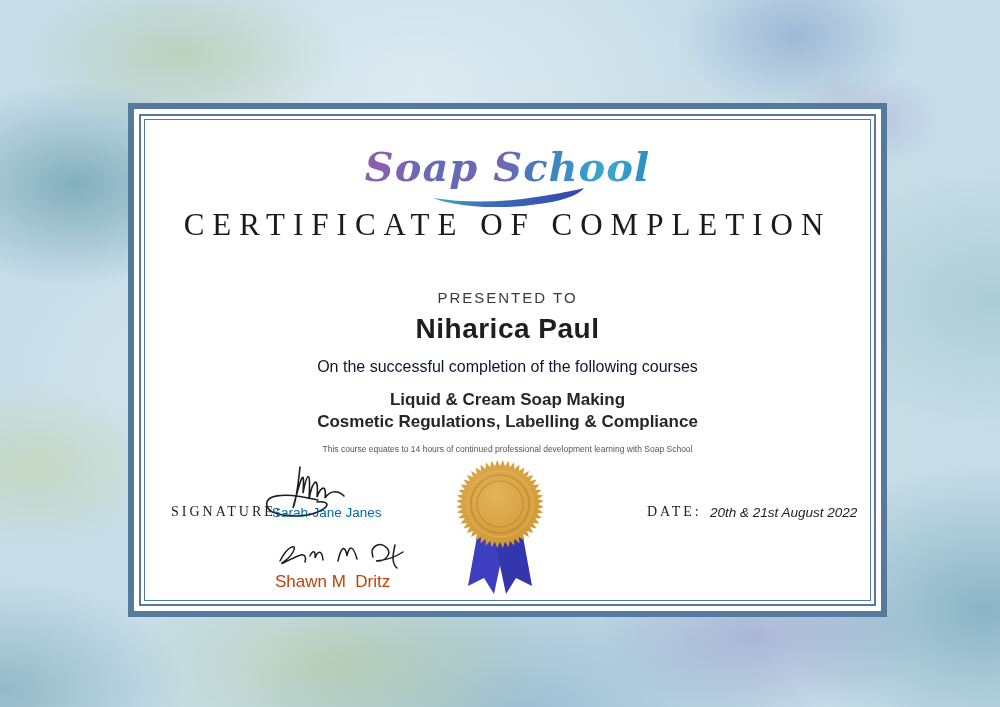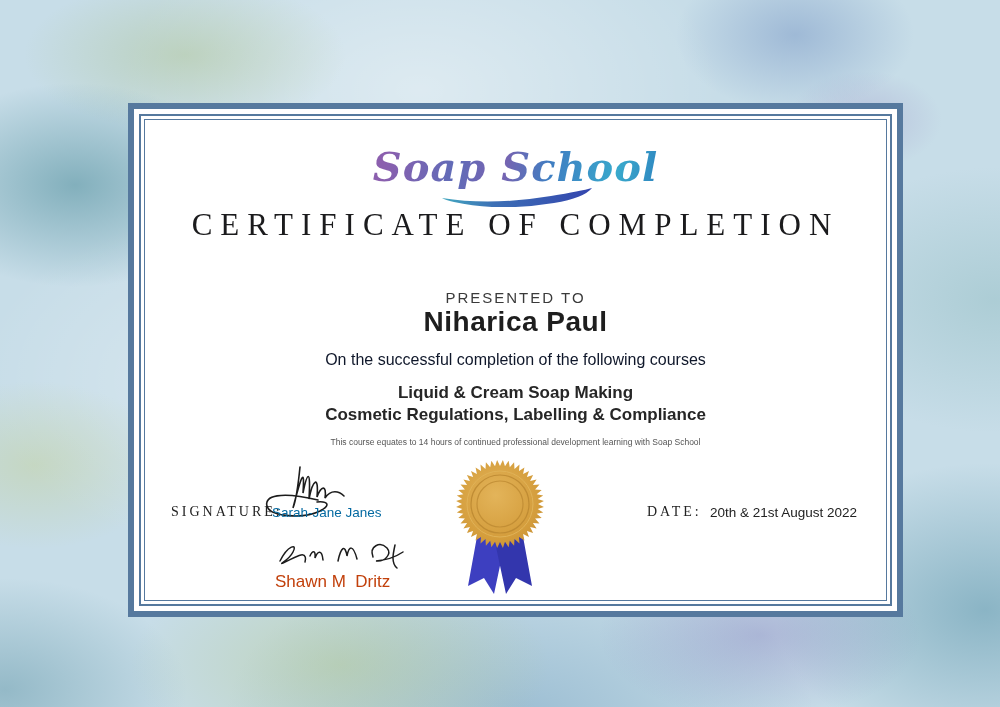--- a/index.html
+++ b/index.html
@@ -19,21 +19,21 @@
       radial-gradient(ellipse 300px 210px at 985px 610px, rgba(78,140,162,.50), transparent 70%),
       radial-gradient(ellipse 420px 230px at 520px 715px, rgba(98,148,182,.42), transparent 70%),
       radial-gradient(ellipse 280px 190px at 995px 300px, rgba(140,185,190,.45), transparent 70%),
       radial-gradient(ellipse 260px 160px at 5px 690px,   rgba(86,142,160,.45), transparent 70%),
       radial-gradient(ellipse 420px 260px at 420px 90px,  rgba(255,255,255,.40), transparent 72%),
       radial-gradient(ellipse 380px 240px at 250px 380px, rgba(255,255,255,.30), transparent 72%),
       #c7dde8;
   }
 
   
-  .cert{position:absolute;left:128px;top:103px;width:759px;height:514px;background:#ffffff;padding-left:16px;}
+  .cert{position:absolute;left:128px;top:103px;width:759px;height:514px;background:#ffffff;}
   .frame{position:absolute;pointer-events:none;}
   .frame1{inset:0;border:6px solid #56799e;}
   .frame2{inset:11px;border:2px solid #56799e;}
   .frame3{inset:16px;border:1px solid #56799e;}
   .content{position:absolute;inset:0;text-align:center;}
 
   
   .logo-block{margin-top:42px;}
   .logo-text{
     display:inline-block;
@@ -43,36 +43,36 @@
     -webkit-background-clip:text;background-clip:text;color:transparent;
   }
   .swoosh{display:block;margin:-4px auto 0;}
 
   
   .title{
     font-family:"Liberation Serif",serif;font-weight:400;
     font-size:31px;letter-spacing:8px;color:#1b1b1d;
   }
   .presented{margin-top:46px;font-size:15px;letter-spacing:2px;color:#3a3a3a;}
-  .name{font-size:28px;font-weight:bold;color:#1e1e1e;letter-spacing:.5px;text-align:center;}
+  .name{margin-top:7px;font-size:28px;font-weight:bold;color:#1e1e1e;letter-spacing:.5px;text-align:center;}
   .subtitle{margin-top:13px;font-size:16px;color:#0f172a;}
   .courses{margin-top:13px;font-size:17px;font-weight:bold;color:#262626;line-height:22px;}
   .fineprint{margin-top:11px;font-size:8.5px;color:#555;}
 
   
   .abs{position:absolute;}
   .field-label{font-family:"Liberation Serif",serif;font-size:14px;letter-spacing:3px;color:#222;}
   .sig-label{left:43px;top:401px;}
   .sig-name1{left:144px;top:402px;font-size:13.5px;color:#0369a1;white-space:pre;}
   .sig-scribble1{left:118px;top:358px;}
   .sig-scribble2{left:138px;top:430px;}
   .sig-name2{left:147px;top:469px;font-size:17px;color:#c2410c;white-space:pre;}
   .rosette{left:322px;top:355px;}
   .date-label{left:519px;top:401px;}
-  .date-value{left:582px;top:402px;font-size:13.5px;color:#222;}
+  .date-value{left:582px;top:402px;font-size:13.5px;color:#222;font-style:italic;}
 </style>
 </head>
 <body>
 
 <div class="bg">
   <div class="cert">
     <div class="frame frame1"></div>
     <div class="frame frame2"></div>
     <div class="frame frame3"></div>
 

